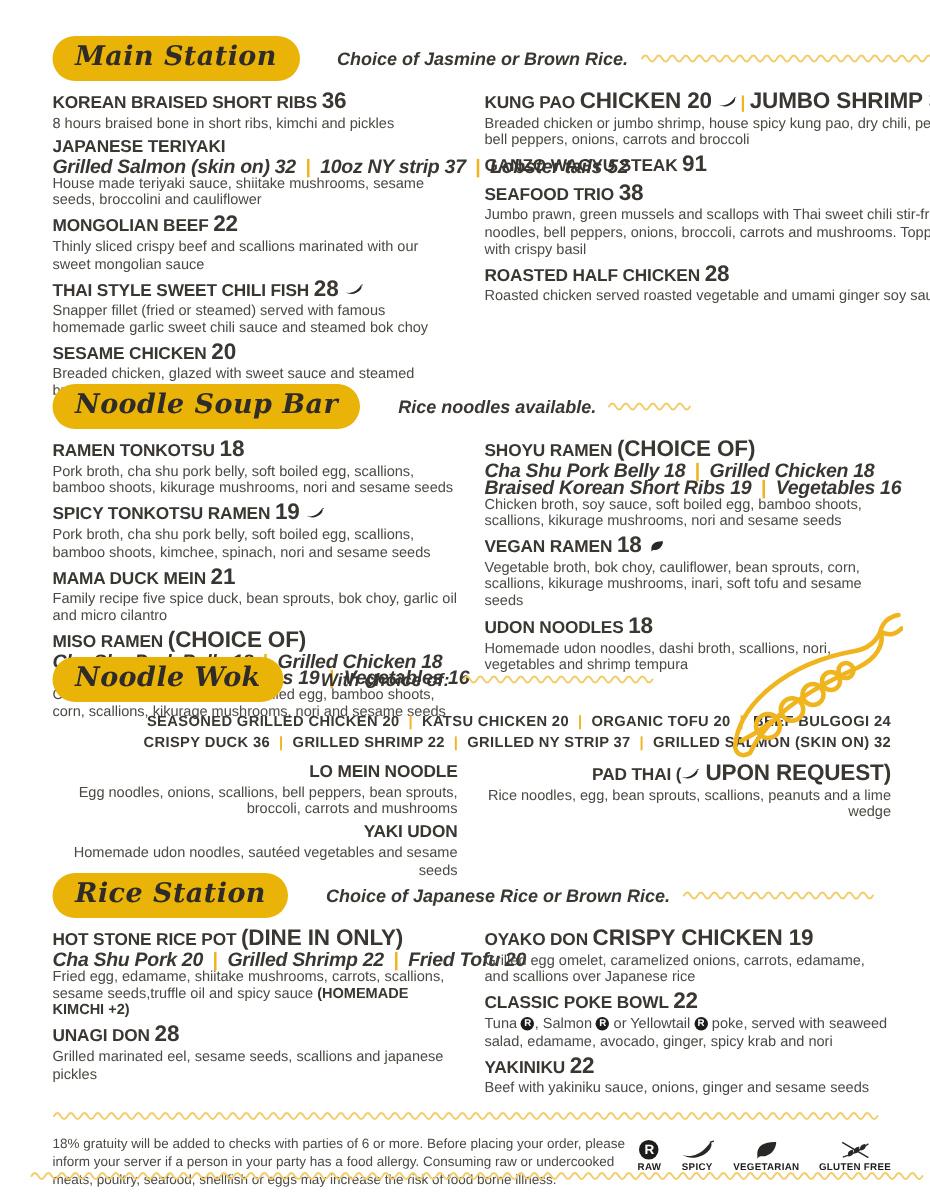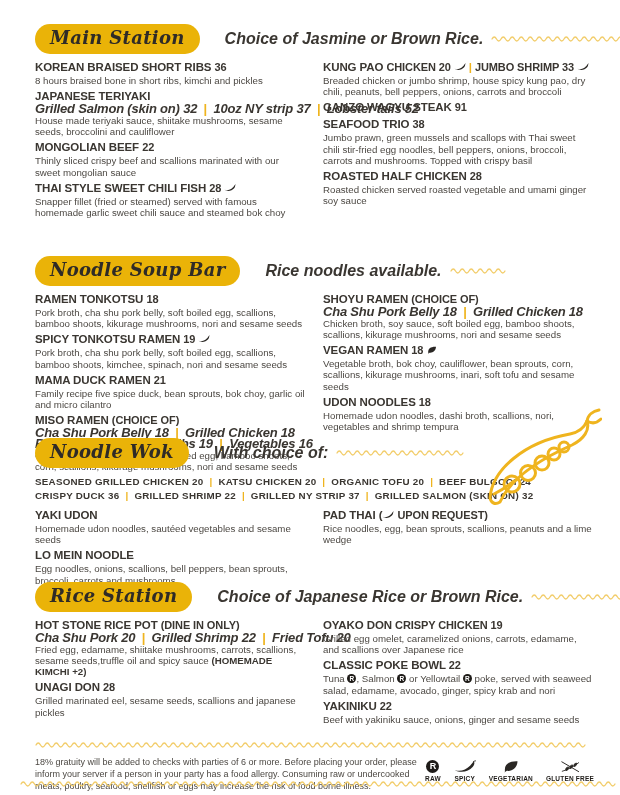--- a/index.html
+++ b/index.html
@@ -5,43 +5,43 @@
   html,body{margin:0;padding:0;}
   body{
     width:620px;height:795px;position:relative;overflow:hidden;
     background:#ffffff;
     font-family:"Liberation Sans", sans-serif;
     color:#4c4843;
   }
   .section{position:absolute;left:35px;right:26px;}
   #sec-main{top:24px;height:232px;}
   #sec-soup{top:256px;height:182px;}
-  #sec-wok{top:438px;height:142px;}
+  #sec-wok{top:438px;height:142px;text-align:right;}
   #sec-rice{top:582px;height:150px;}
 
   .header-row{display:flex;align-items:center;margin-bottom:7px;}
   .badge{
     display:inline-block;background:#eab308;color:#2f2b27;
     font-family:"DejaVu Serif", serif;font-style:italic;font-weight:bold;
     font-size:18px;line-height:1;padding:5px 15px 7px;border-radius:16px;
     letter-spacing:.3px;white-space:nowrap;
   }
   .note{
-    font-size:16px;font-weight:bold;font-style:italic;color:#3a3631;
+    font-size:12px;font-weight:bold;font-style:italic;color:#3a3631;
     margin-left:9px;white-space:nowrap;padding-left:16px;
   }
   .wave{display:inline-block;margin-left:8px;line-height:0;}
 
   .cols{display:grid;grid-template-columns:270px 1fr;column-gap:18px;align-items:start;}
   .menu-item{margin-bottom:4px;}
   .item-title{
     font-size:11.5px;font-weight:bold;color:#3a3631;line-height:13px;
     letter-spacing:-0.1px;white-space:nowrap;margin-bottom:1px;
   }
-  .item-title .t-small{font-size:11px;}
+  .item-title .t-small{font-size:15px;}
   .item-options{
     font-size:13px;font-weight:bold;font-style:italic;color:#3a3631;
     line-height:10.8px;letter-spacing:-0.2px;white-space:nowrap;
   }
   .item-desc{font-size:9.7px;line-height:11.2px;color:#4c4843;}
   .desc-bold{font-weight:bold;color:#3a3631;}
   .pipe{color:#efb41e;font-weight:bold;margin:0 3px;font-style:normal;}
 
   .choices{margin:2px 0 7px;}
   .choice-line{
@@ -96,20 +96,24 @@
           <div class="item-title"><span class="t-big">MONGOLIAN BEEF </span><span class="t-small">22</span></div>
           <div class="item-desc">Thinly sliced crispy beef and scallions marinated with our sweet mongolian sauce</div>
         </div>
         <div class="menu-item">
           <div class="item-title"><span class="t-big">THAI STYLE SWEET CHILI FISH </span><span class="t-small">28 </span><span class="ic ic-spicy"><svg viewBox="0 0 26 14">
                 <path fill="currentColor" d="M1 11 C7 13.5 14 11 19 6 C21.5 3.5 22.8 1.6 23.2 0.6 C24.6 2 24.4 4.8 22 7.6 C17.5 12.8 8 15.6 1 11 Z"></path>
                 <path d="M22.8 1.4 C24.2 0.3 25.2 0.5 26 0.2" stroke="currentColor" stroke-width="1.1" fill="none"></path>
               </svg></span></div>
           <div class="item-desc">Snapper fillet (fried or steamed) served with famous homemade garlic sweet chili sauce and steamed bok choy</div>
         </div>
+        <div class="menu-item">
+          <div class="item-title"><span class="t-big">SESAME CHICKEN </span><span class="t-small">20</span></div>
+          <div class="item-desc">Breaded chicken, glazed with sweet sauce and steamed broccoli</div>
+        </div>
       </div>
     <div>
         <div class="menu-item">
           <div class="item-title"><span class="t-big">KUNG PAO </span><span class="t-small">CHICKEN 20 </span><span class="ic ic-spicy"><svg viewBox="0 0 26 14">
                 <path fill="currentColor" d="M1 11 C7 13.5 14 11 19 6 C21.5 3.5 22.8 1.6 23.2 0.6 C24.6 2 24.4 4.8 22 7.6 C17.5 12.8 8 15.6 1 11 Z"></path>
                 <path d="M22.8 1.4 C24.2 0.3 25.2 0.5 26 0.2" stroke="currentColor" stroke-width="1.1" fill="none"></path>
               </svg></span><span class="pipe">|</span><span class="t-small">JUMBO SHRIMP 33 </span><span class="ic ic-spicy"><svg viewBox="0 0 26 14">
                 <path fill="currentColor" d="M1 11 C7 13.5 14 11 19 6 C21.5 3.5 22.8 1.6 23.2 0.6 C24.6 2 24.4 4.8 22 7.6 C17.5 12.8 8 15.6 1 11 Z"></path>
                 <path d="M22.8 1.4 C24.2 0.3 25.2 0.5 26 0.2" stroke="currentColor" stroke-width="1.1" fill="none"></path>
               </svg></span></div>
@@ -145,34 +149,35 @@
           <div class="item-desc">Pork broth, cha shu pork belly, soft boiled egg, scallions, bamboo shoots, kikurage mushrooms, nori and sesame seeds</div>
         </div>
         <div class="menu-item">
           <div class="item-title"><span class="t-big">SPICY TONKOTSU RAMEN </span><span class="t-small">19 </span><span class="ic ic-spicy"><svg viewBox="0 0 26 14">
                 <path fill="currentColor" d="M1 11 C7 13.5 14 11 19 6 C21.5 3.5 22.8 1.6 23.2 0.6 C24.6 2 24.4 4.8 22 7.6 C17.5 12.8 8 15.6 1 11 Z"></path>
                 <path d="M22.8 1.4 C24.2 0.3 25.2 0.5 26 0.2" stroke="currentColor" stroke-width="1.1" fill="none"></path>
               </svg></span></div>
           <div class="item-desc">Pork broth, cha shu pork belly, soft boiled egg, scallions, bamboo shoots, kimchee, spinach, nori and sesame seeds</div>
         </div>
         <div class="menu-item">
-          <div class="item-title"><span class="t-big">MAMA DUCK RAMEN </span><span class="t-small">21</span></div>
+          <div class="item-title"><span class="t-big">MAMA DUCK MEIN </span><span class="t-small">21</span></div>
           <div class="item-desc">Family recipe five spice duck, bean sprouts, bok choy, garlic oil and micro cilantro</div>
         </div>
         <div class="menu-item">
           <div class="item-title"><span class="t-big">MISO RAMEN </span><span class="t-small">(CHOICE OF)</span></div>
           <div class="item-options">Cha Shu Pork Belly 18 <span class="pipe">|</span> Grilled Chicken 18</div>
           <div class="item-options">Braised Korean Short Ribs 19 <span class="pipe">|</span> Vegetables 16</div>
           <div class="item-desc">Chicken broth, miso paste, soft boiled egg, bamboo shoots, corn, scallions, kikurage mushrooms, nori and sesame seeds</div>
         </div>
       </div>
     <div>
         <div class="menu-item">
           <div class="item-title"><span class="t-big">SHOYU RAMEN </span><span class="t-small">(CHOICE OF)</span></div>
           <div class="item-options">Cha Shu Pork Belly 18 <span class="pipe">|</span> Grilled Chicken 18</div>
+          <div class="item-options">Braised Korean Short Ribs 19 <span class="pipe">|</span> Vegetables 16</div>
           <div class="item-desc">Chicken broth, soy sauce, soft boiled egg, bamboo shoots, scallions, kikurage mushrooms, nori and sesame seeds</div>
         </div>
         <div class="menu-item">
           <div class="item-title"><span class="t-big">VEGAN RAMEN </span><span class="t-small">18 </span><span class="ic ic-leaf"><svg viewBox="0 0 16 14">
                 <path fill="currentColor" d="M1.5 12 C0.5 4.5 6 1 15 1.4 C14.8 8.2 9 12.6 3.6 11.6 C2.6 12 1.9 12.6 1 13.4 Z"></path>
               </svg></span></div>
           <div class="item-desc">Vegetable broth, bok choy, cauliflower, bean sprouts, corn, scallions, kikurage mushrooms, inari, soft tofu and sesame seeds</div>
         </div>
         <div class="menu-item">
           <div class="item-title"><span class="t-big">UDON NOODLES </span><span class="t-small">18</span></div>
@@ -190,26 +195,26 @@
           <path d="M1 4 q2.25 -4 4.5 0 q2.25 4 4.5 0 q2.25 -4 4.5 0 q2.25 4 4.5 0 q2.25 -4 4.5 0 q2.25 4 4.5 0 q2.25 -4 4.5 0 q2.25 4 4.5 0 q2.25 -4 4.5 0 q2.25 4 4.5 0 q2.25 -4 4.5 0 q2.25 4 4.5 0 q2.25 -4 4.5 0 q2.25 4 4.5 0 q2.25 -4 4.5 0 q2.25 4 4.5 0 q2.25 -4 4.5 0 q2.25 4 4.5 0 q2.25 -4 4.5 0 q2.25 4 4.5 0 q2.25 -4 4.5 0 q2.25 4 4.5 0 q2.25 -4 4.5 0 q2.25 4 4.5 0 q2.25 -4 4.5 0 q2.25 4 4.5 0 q2.25 -4 4.5 0 q2.25 4 4.5 0" fill="none" stroke="#f2cd6b" stroke-width="1.3" stroke-linecap="round"></path>
         </svg></span>
   </div>
   <div class="choices">
       <div class="choice-line">SEASONED GRILLED CHICKEN 20 <span class="pipe">|</span> KATSU CHICKEN 20 <span class="pipe">|</span> ORGANIC TOFU 20 <span class="pipe">|</span> BEEF BULGOGI 24</div>
       <div class="choice-line">CRISPY DUCK 36 <span class="pipe">|</span> GRILLED SHRIMP 22 <span class="pipe">|</span> GRILLED NY STRIP 37 <span class="pipe">|</span> GRILLED SALMON (SKIN ON) 32</div>
     </div>
   <div class="cols">
     <div>
         <div class="menu-item">
+          <div class="item-title"><span class="t-big">LO MEIN NOODLE</span></div>
+          <div class="item-desc">Egg noodles, onions, scallions, bell peppers, bean sprouts, broccoli, carrots and mushrooms</div>
+        </div>
+        <div class="menu-item">
           <div class="item-title"><span class="t-big">YAKI UDON</span></div>
           <div class="item-desc">Homemade udon noodles, sautéed vegetables and sesame seeds</div>
-        </div>
-        <div class="menu-item">
-          <div class="item-title"><span class="t-big">LO MEIN NOODLE</span></div>
-          <div class="item-desc">Egg noodles, onions, scallions, bell peppers, bean sprouts, broccoli, carrots and mushrooms</div>
         </div>
       </div>
     <div>
         <div class="menu-item">
           <div class="item-title"><span class="t-big">PAD THAI (</span><span class="ic ic-spicy"><svg viewBox="0 0 26 14">
                 <path fill="currentColor" d="M1 11 C7 13.5 14 11 19 6 C21.5 3.5 22.8 1.6 23.2 0.6 C24.6 2 24.4 4.8 22 7.6 C17.5 12.8 8 15.6 1 11 Z"></path>
                 <path d="M22.8 1.4 C24.2 0.3 25.2 0.5 26 0.2" stroke="currentColor" stroke-width="1.1" fill="none"></path>
               </svg></span><span class="t-small"> UPON REQUEST)</span></div>
           <div class="item-desc">Rice noodles, egg, bean sprouts, scallions, peanuts and a lime wedge</div>
         </div>

